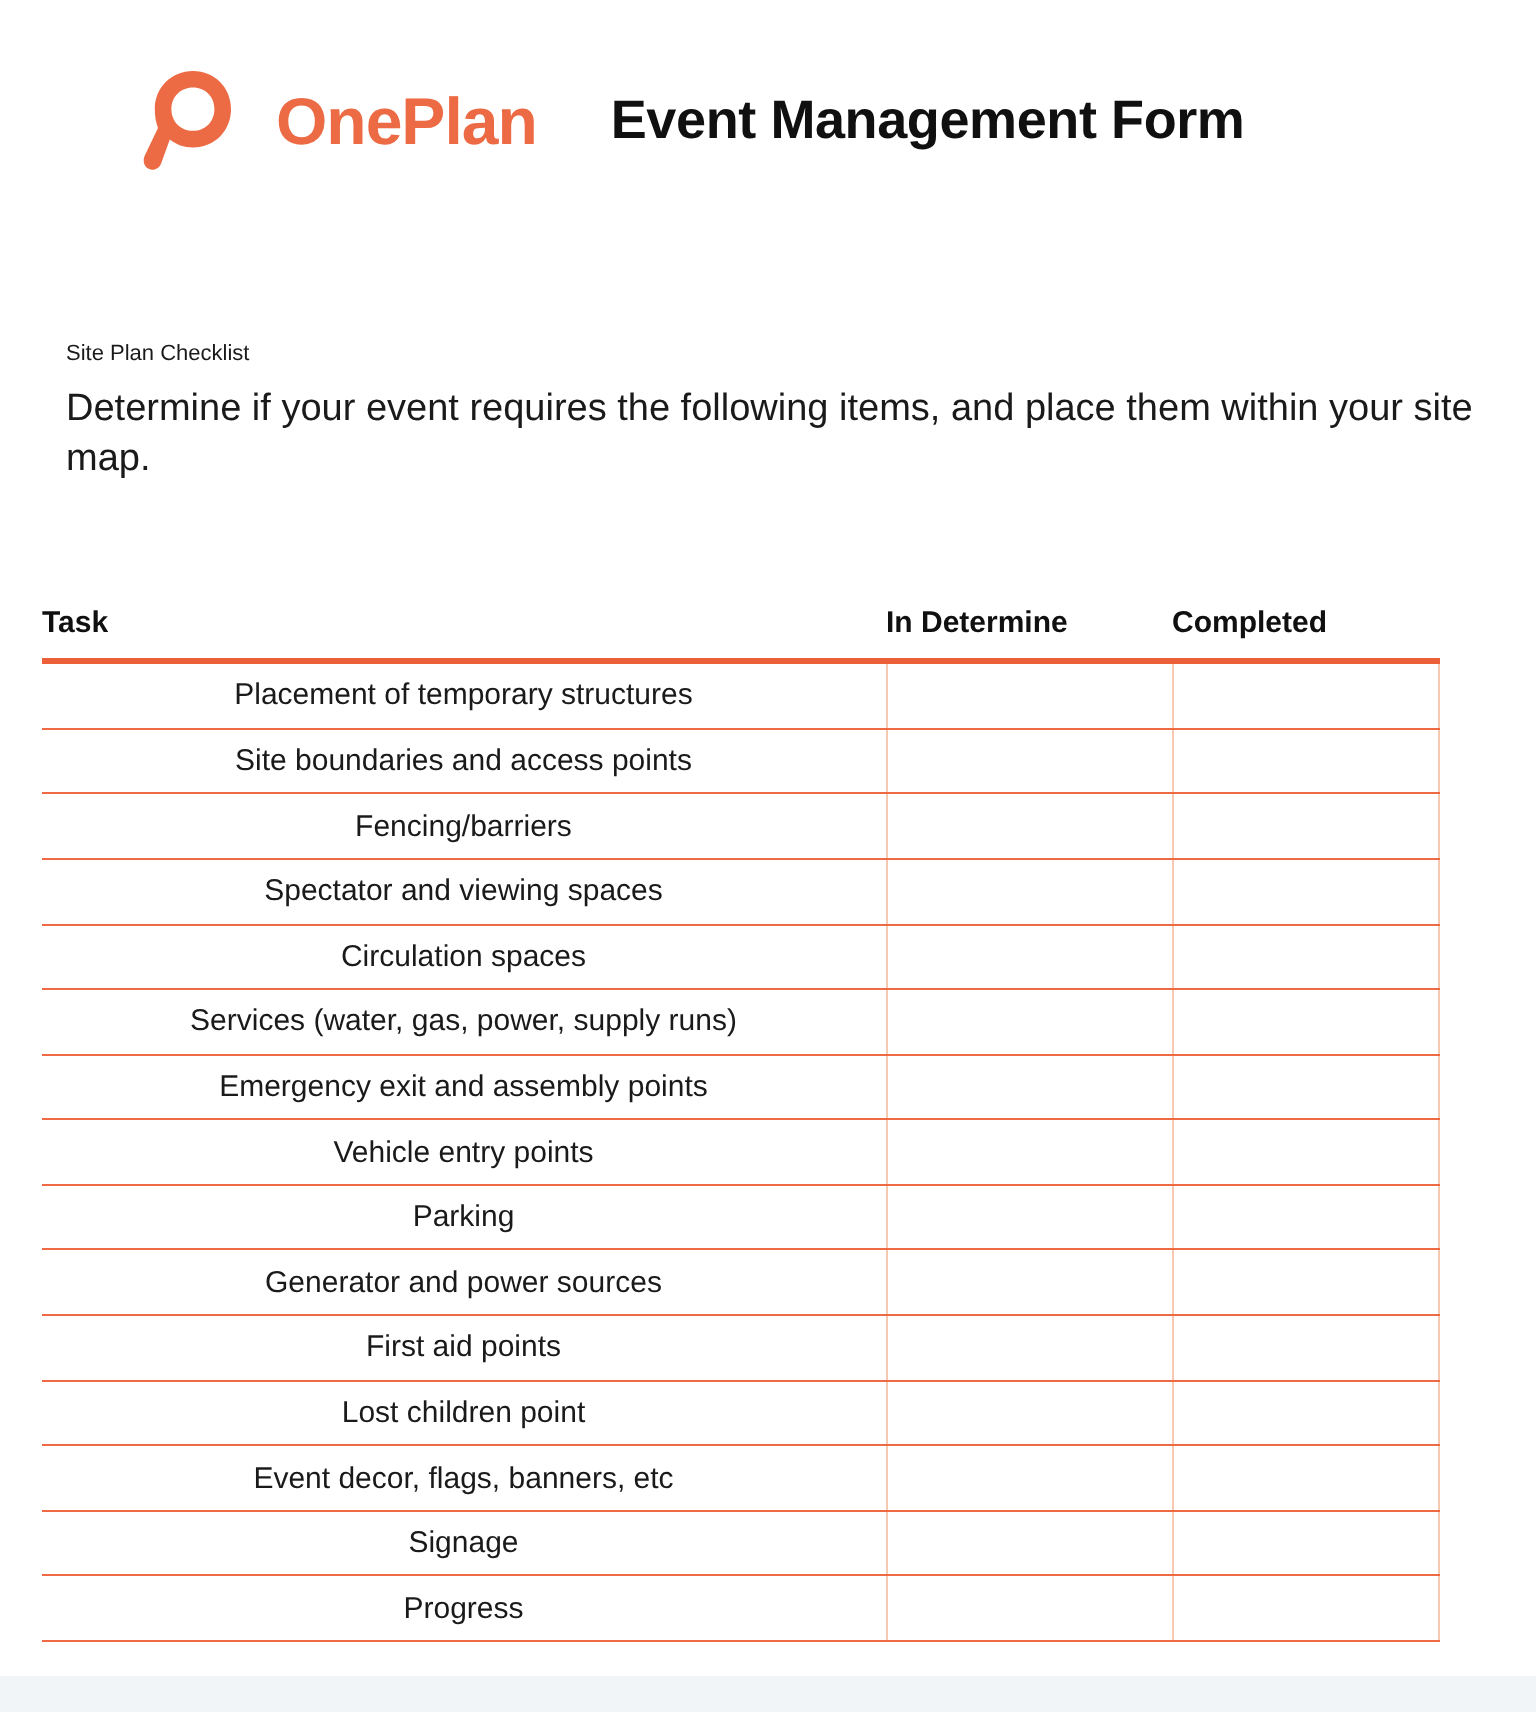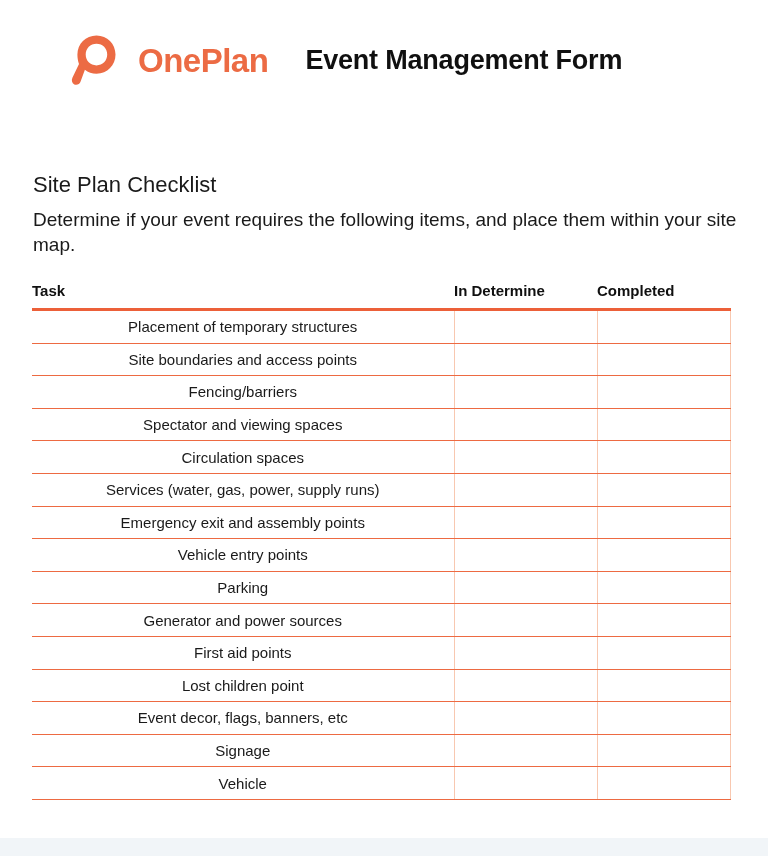--- a/index.html
+++ b/index.html
@@ -61,37 +61,37 @@
     margin-left: 37px;
     white-space: nowrap;
   }
 
   
   .intro {
     padding: 0 0 0 33px;
     margin-top: 84px;
   }
   .section-heading {
-    font-size: 22px;
+    font-size: 11px;
     color: #1a1a1a;
     line-height: 1.35;
     margin: 0 0 7px 0;
     font-weight: normal;
   }
   .section-desc {
     font-size: 19px;
     color: #1a1a1a;
     line-height: 1.35;
     margin: 0;
   }
 
   
   .table-wrap {
-    margin-top: 24px;
-    padding-left: 32px;
+    margin-top: 60px;
+    padding-left: 21px;
     padding-right: 47px;
   }
   table.checklist {
     width: 698px;
     border-collapse: collapse;
     table-layout: fixed;
   }
   table.checklist col.c-task      { width: 422px; }
   table.checklist col.c-progress  { width: 143px; }
   table.checklist col.c-completed { width: 133px; }
@@ -249,21 +249,21 @@
             <td class="task-cell">Event decor, flags, banners, etc</td>
             <td class="mark-cell"></td>
             <td class="mark-cell"></td>
           </tr>
           <tr>
             <td class="task-cell">Signage</td>
             <td class="mark-cell"></td>
             <td class="mark-cell"></td>
           </tr>
           <tr>
-            <td class="task-cell">Vehicle</td>
+            <td class="task-cell">Progress</td>
             <td class="mark-cell"></td>
             <td class="mark-cell"></td>
           </tr>
         </tbody>
     </table>
   </div>
 
 </div>
 
 </body></html>

